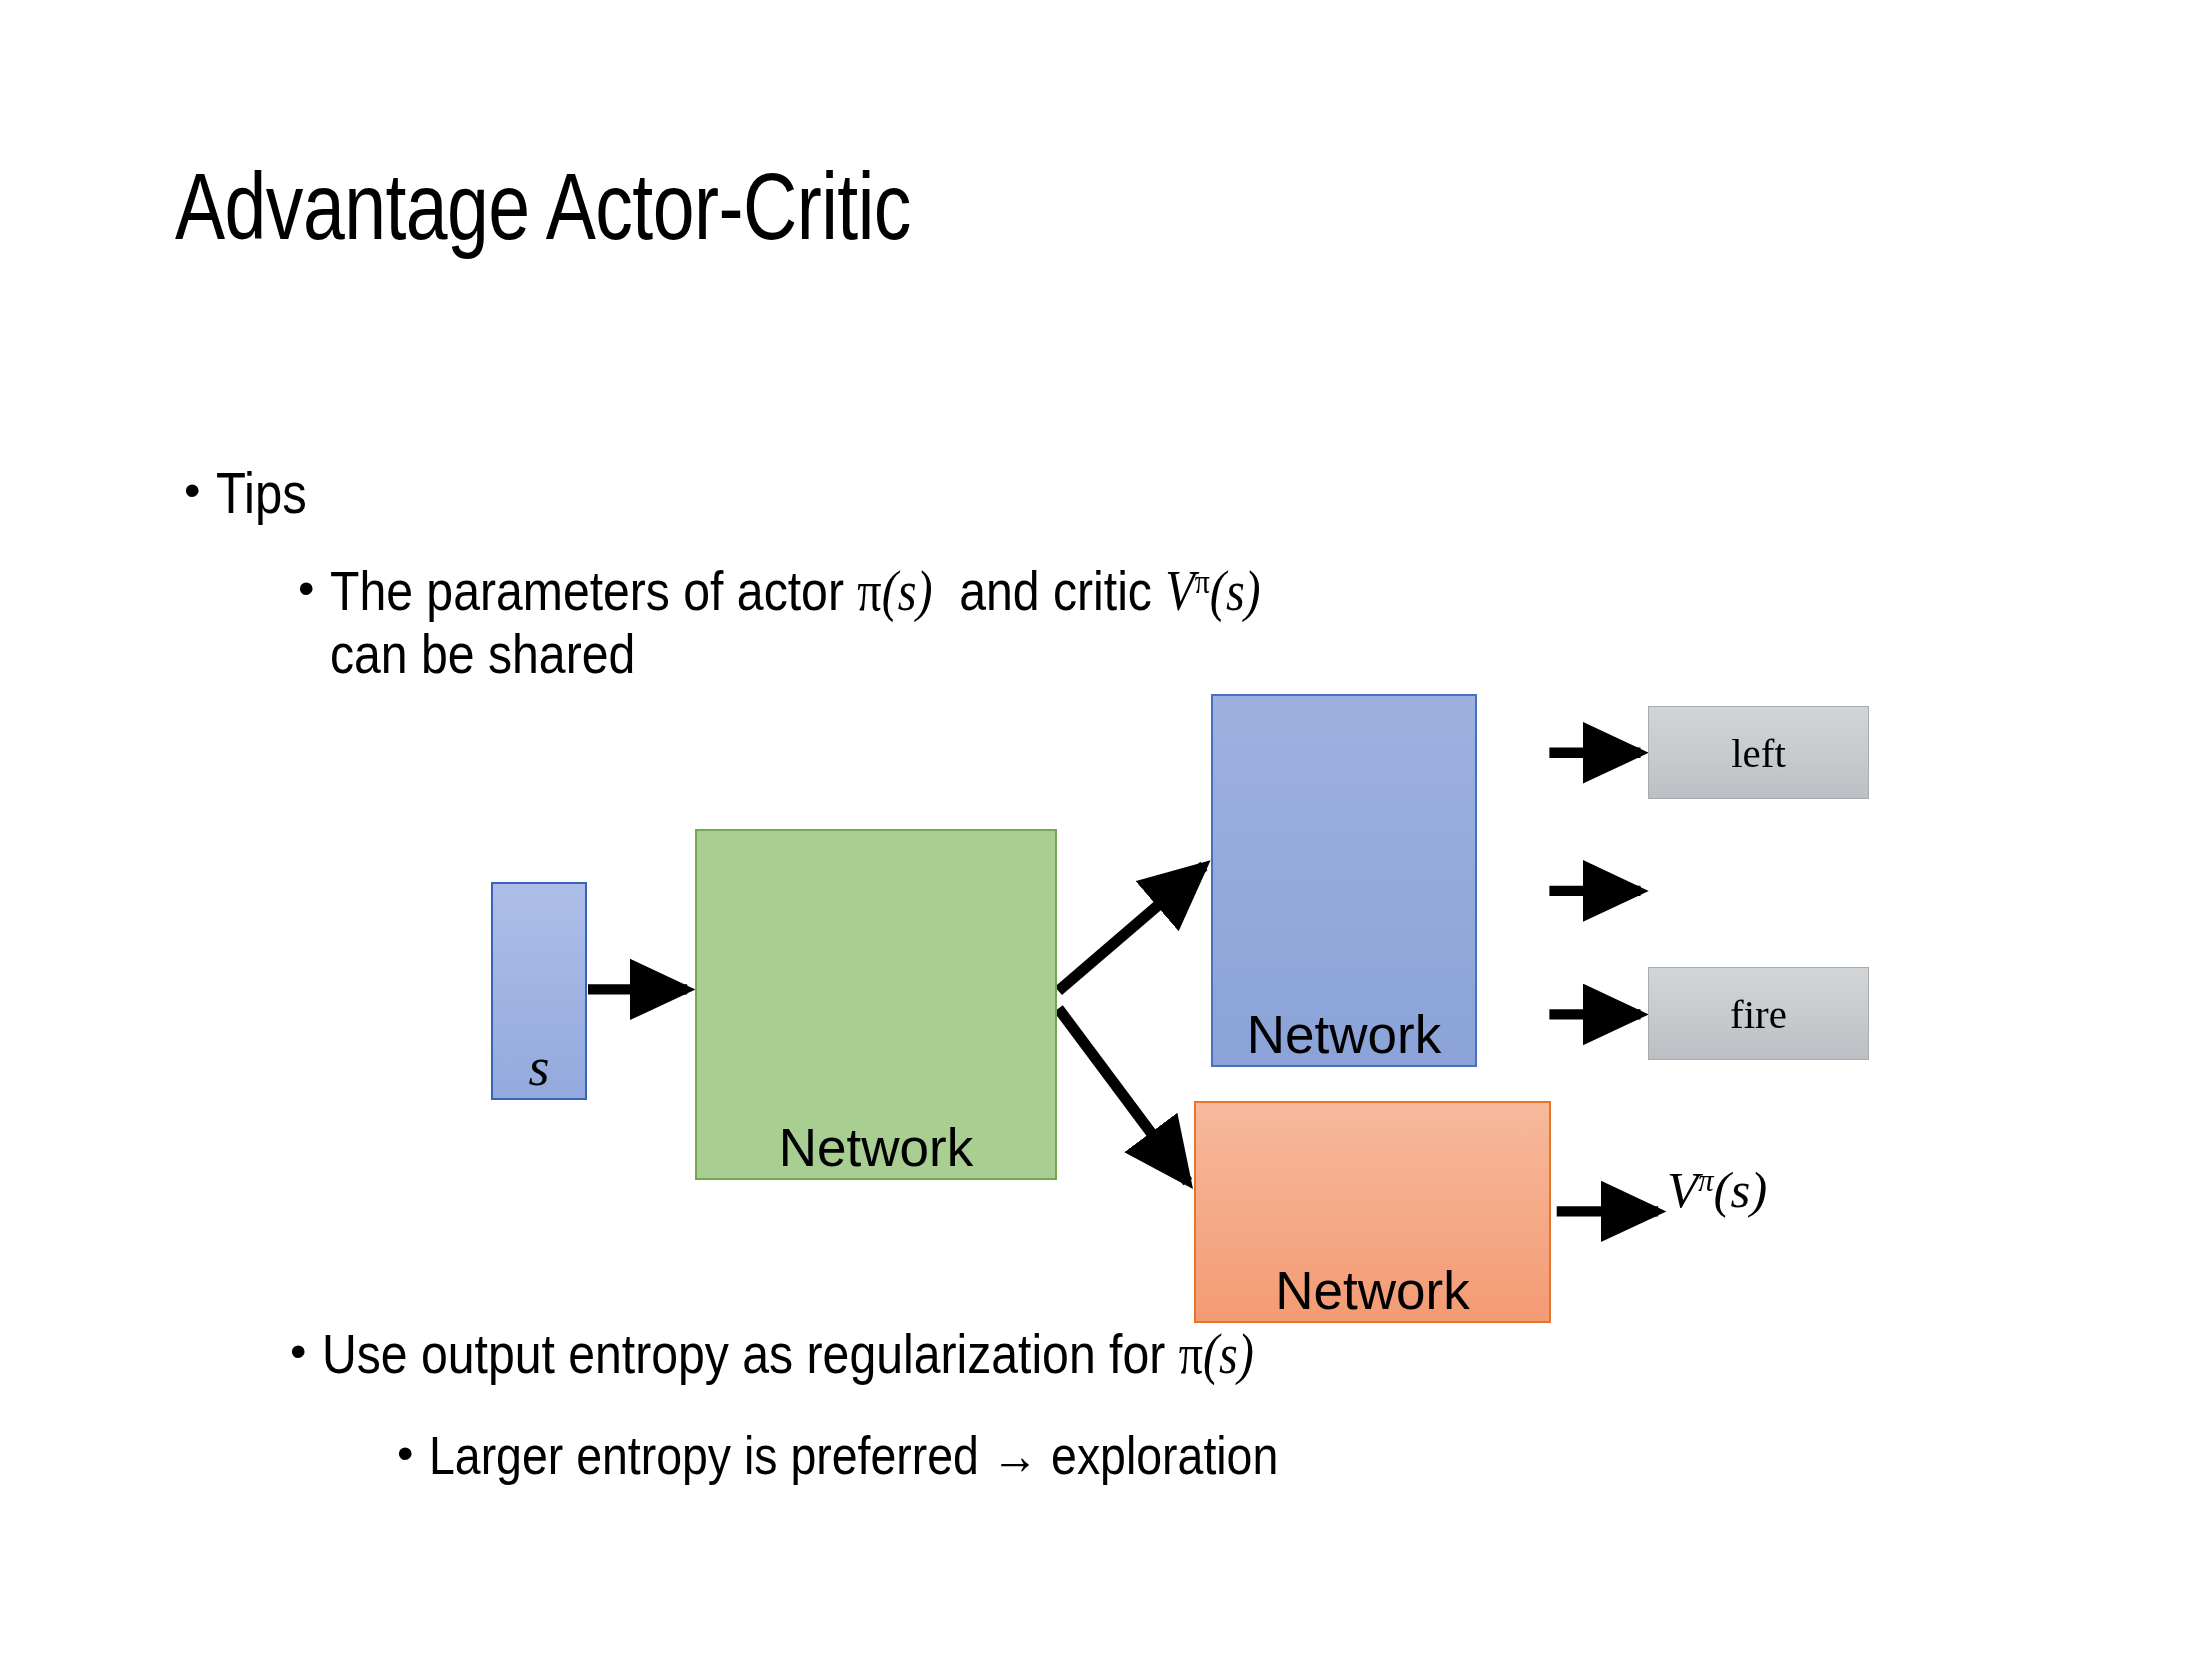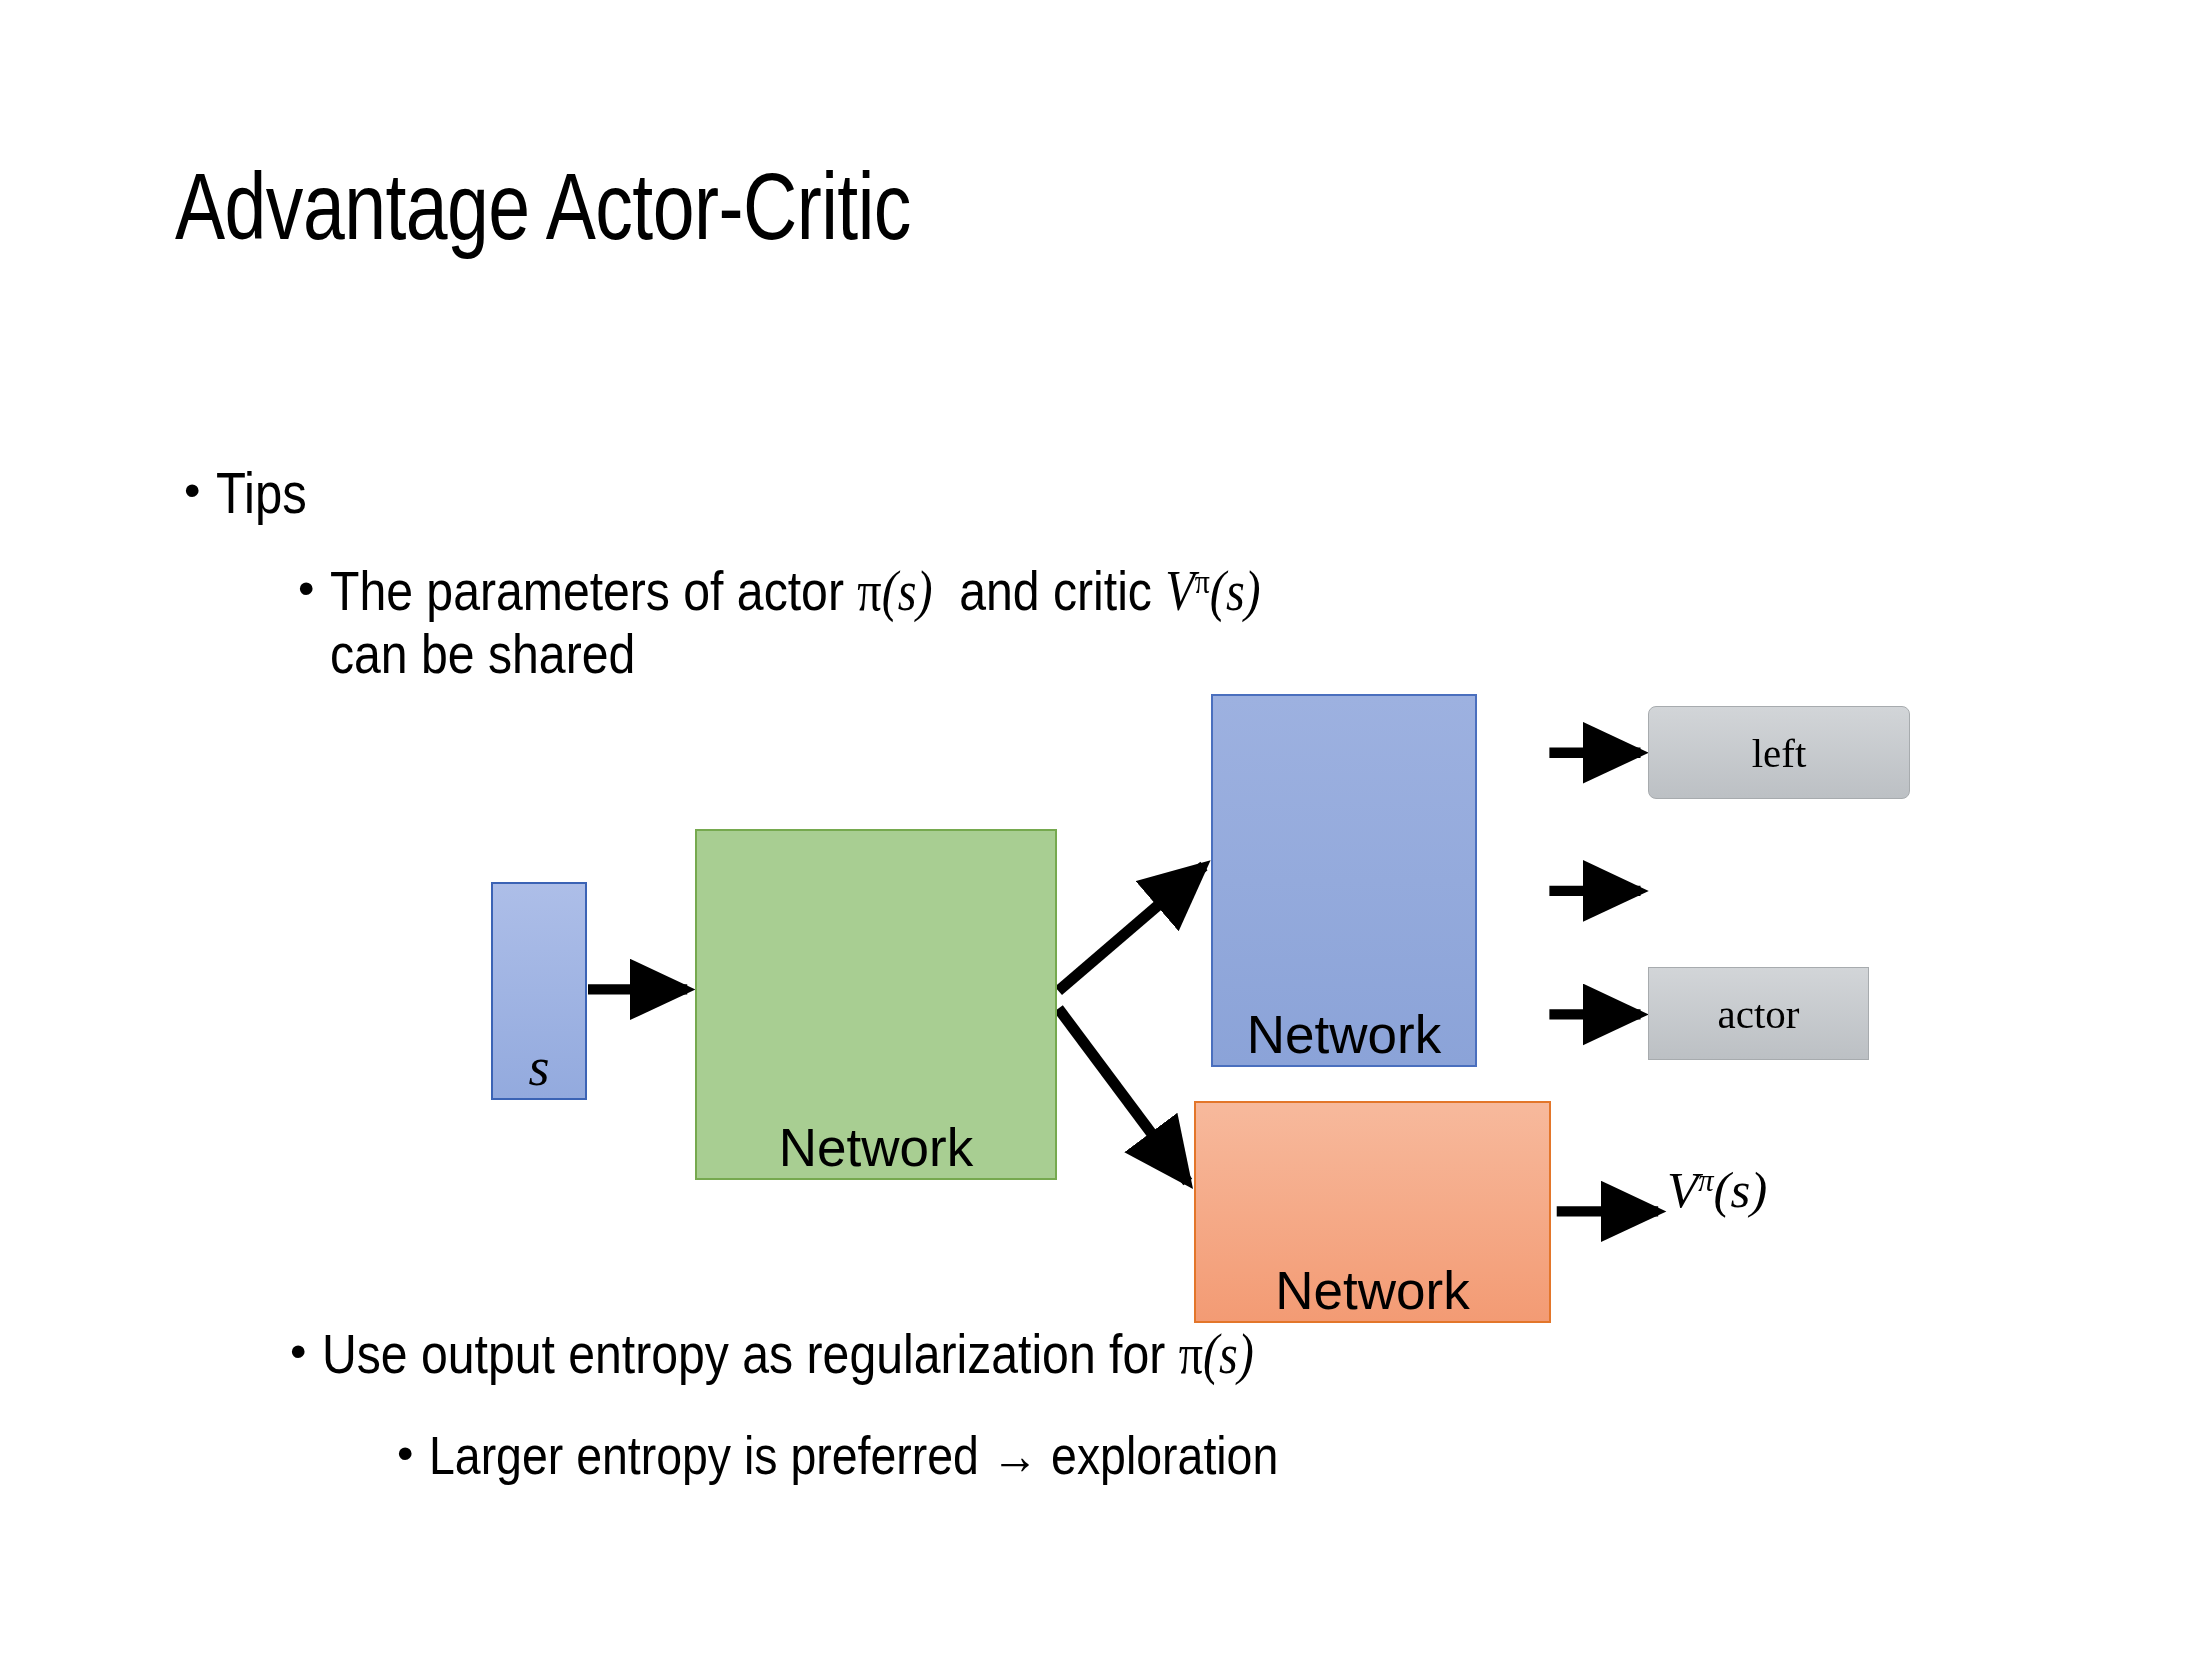--- a/index.html
+++ b/index.html
@@ -119,21 +119,21 @@
     box-sizing: border-box;
     display: flex;
     align-items: center;
     justify-content: center;
     background: linear-gradient(180deg, #d2d5d8 0%, #bcc0c4 100%);
     border: 1.5px solid #a7abae;
     font-family: "Liberation Serif", serif;
     font-size: 41px;
     color: #000;
   }
-  #out-left  { left: 1648px; top: 706px;  width: 262px; height: 93px; border-radius: 8px; }
+  #out-left  { left: 1648px; top: 706px;  width: 221px; height: 93px; }
   #out-right { left: 1648px; top: 844px; width: 221px; height: 93px; }
   #out-fire  { left: 1648px; top: 967px; width: 221px; height: 93px; }
 
   #value-output {
     position: absolute;
     left: 1667px; top: 1161px;
     font-family: "Liberation Serif", serif;
     font-style: italic;
     font-size: 51px;
     white-space: nowrap;
@@ -199,21 +199,21 @@
   </div>
 
   <div class="node" id="node-critic">
     <span>Network</span>
   </div>
 
   <div class="out-box" id="out-left">
     <span>left</span>
   </div>
   <div class="out-box" id="out-fire">
-    <span>actor</span>
+    <span>fire</span>
   </div>
 
   <div id="value-output"><span>V</span><sup>π</sup><span>(s)</span></div>
 </div>
 
 <div class="bullet-row lvl2" id="bullet-entropy">
   <span class="bullet-dot">•</span>
   <span class="bullet-text"><span>Use output entropy as regularization for </span><span class="math"><span class="upr">π</span>(<span>s</span>)</span></span>
 </div>
 

